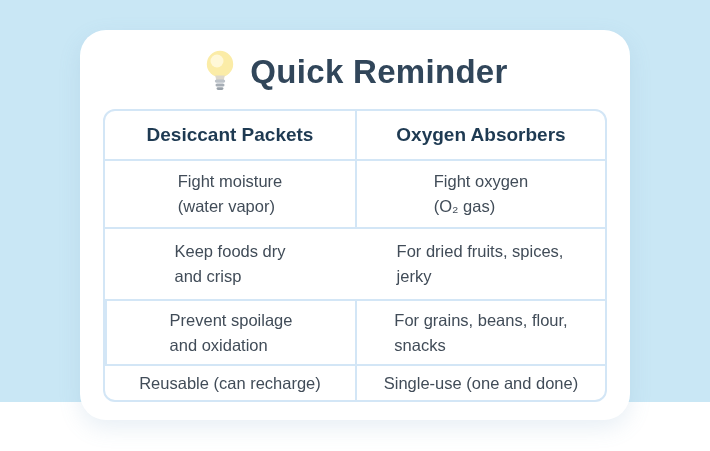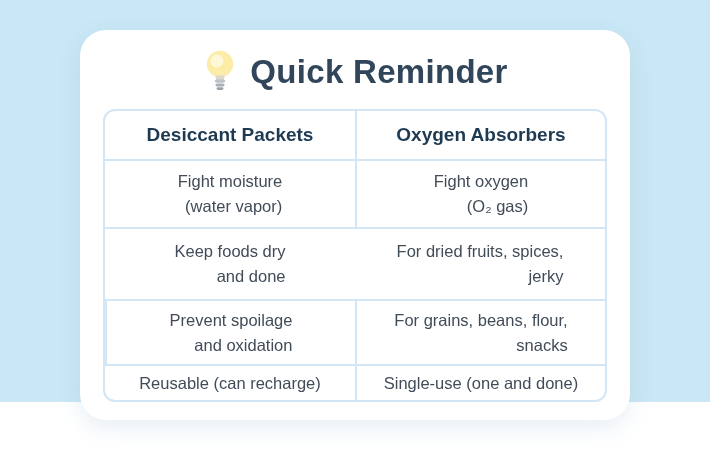--- a/index.html
+++ b/index.html
@@ -36,21 +36,21 @@
   }
   .table{
     width:504px;margin:10px auto 0;
     border:2px solid var(--line);border-radius:12px;overflow:hidden;
     display:grid;grid-template-columns:1fr 1fr;
     grid-template-rows:48px 68px 72px 65px 36px;
     background:#fff;
   }
   .cell{
     display:flex;align-items:center;justify-content:center;
-    text-align:right;white-space:pre-line;
+    text-align:left;white-space:pre-line;
     color:var(--body);font-size:16.5px;line-height:1.5;
     padding:0 8px;
   }
   .cell.hdr{
     font-weight:bold;font-size:19px;color:var(--hdr);line-height:1.2;
   }
   .bl{border-left:2px solid var(--line);}
   .bt{border-top:2px solid var(--line);}
 </style>
 </head>
@@ -77,21 +77,21 @@
 
       <div class="cell hdr">Desiccant Packets</div>
       <div class="cell hdr bl">Oxygen Absorbers</div>
 
       <div class="cell bt">Fight moisture
 (water vapor)</div>
       <div class="cell bt bl">Fight oxygen
 (O₂ gas)</div>
 
       <div class="cell bt">Keep foods dry
-and done</div>
+and crisp</div>
       <div class="cell bt">For dried fruits, spices,
 jerky</div>
 
       <div class="cell bt bl">Prevent spoilage
 and oxidation</div>
       <div class="cell bt bl">For grains, beans, flour,
 snacks</div>
 
       <div class="cell bt">Reusable (can recharge)</div>
       <div class="cell bt bl">Single-use (one and done)</div>

